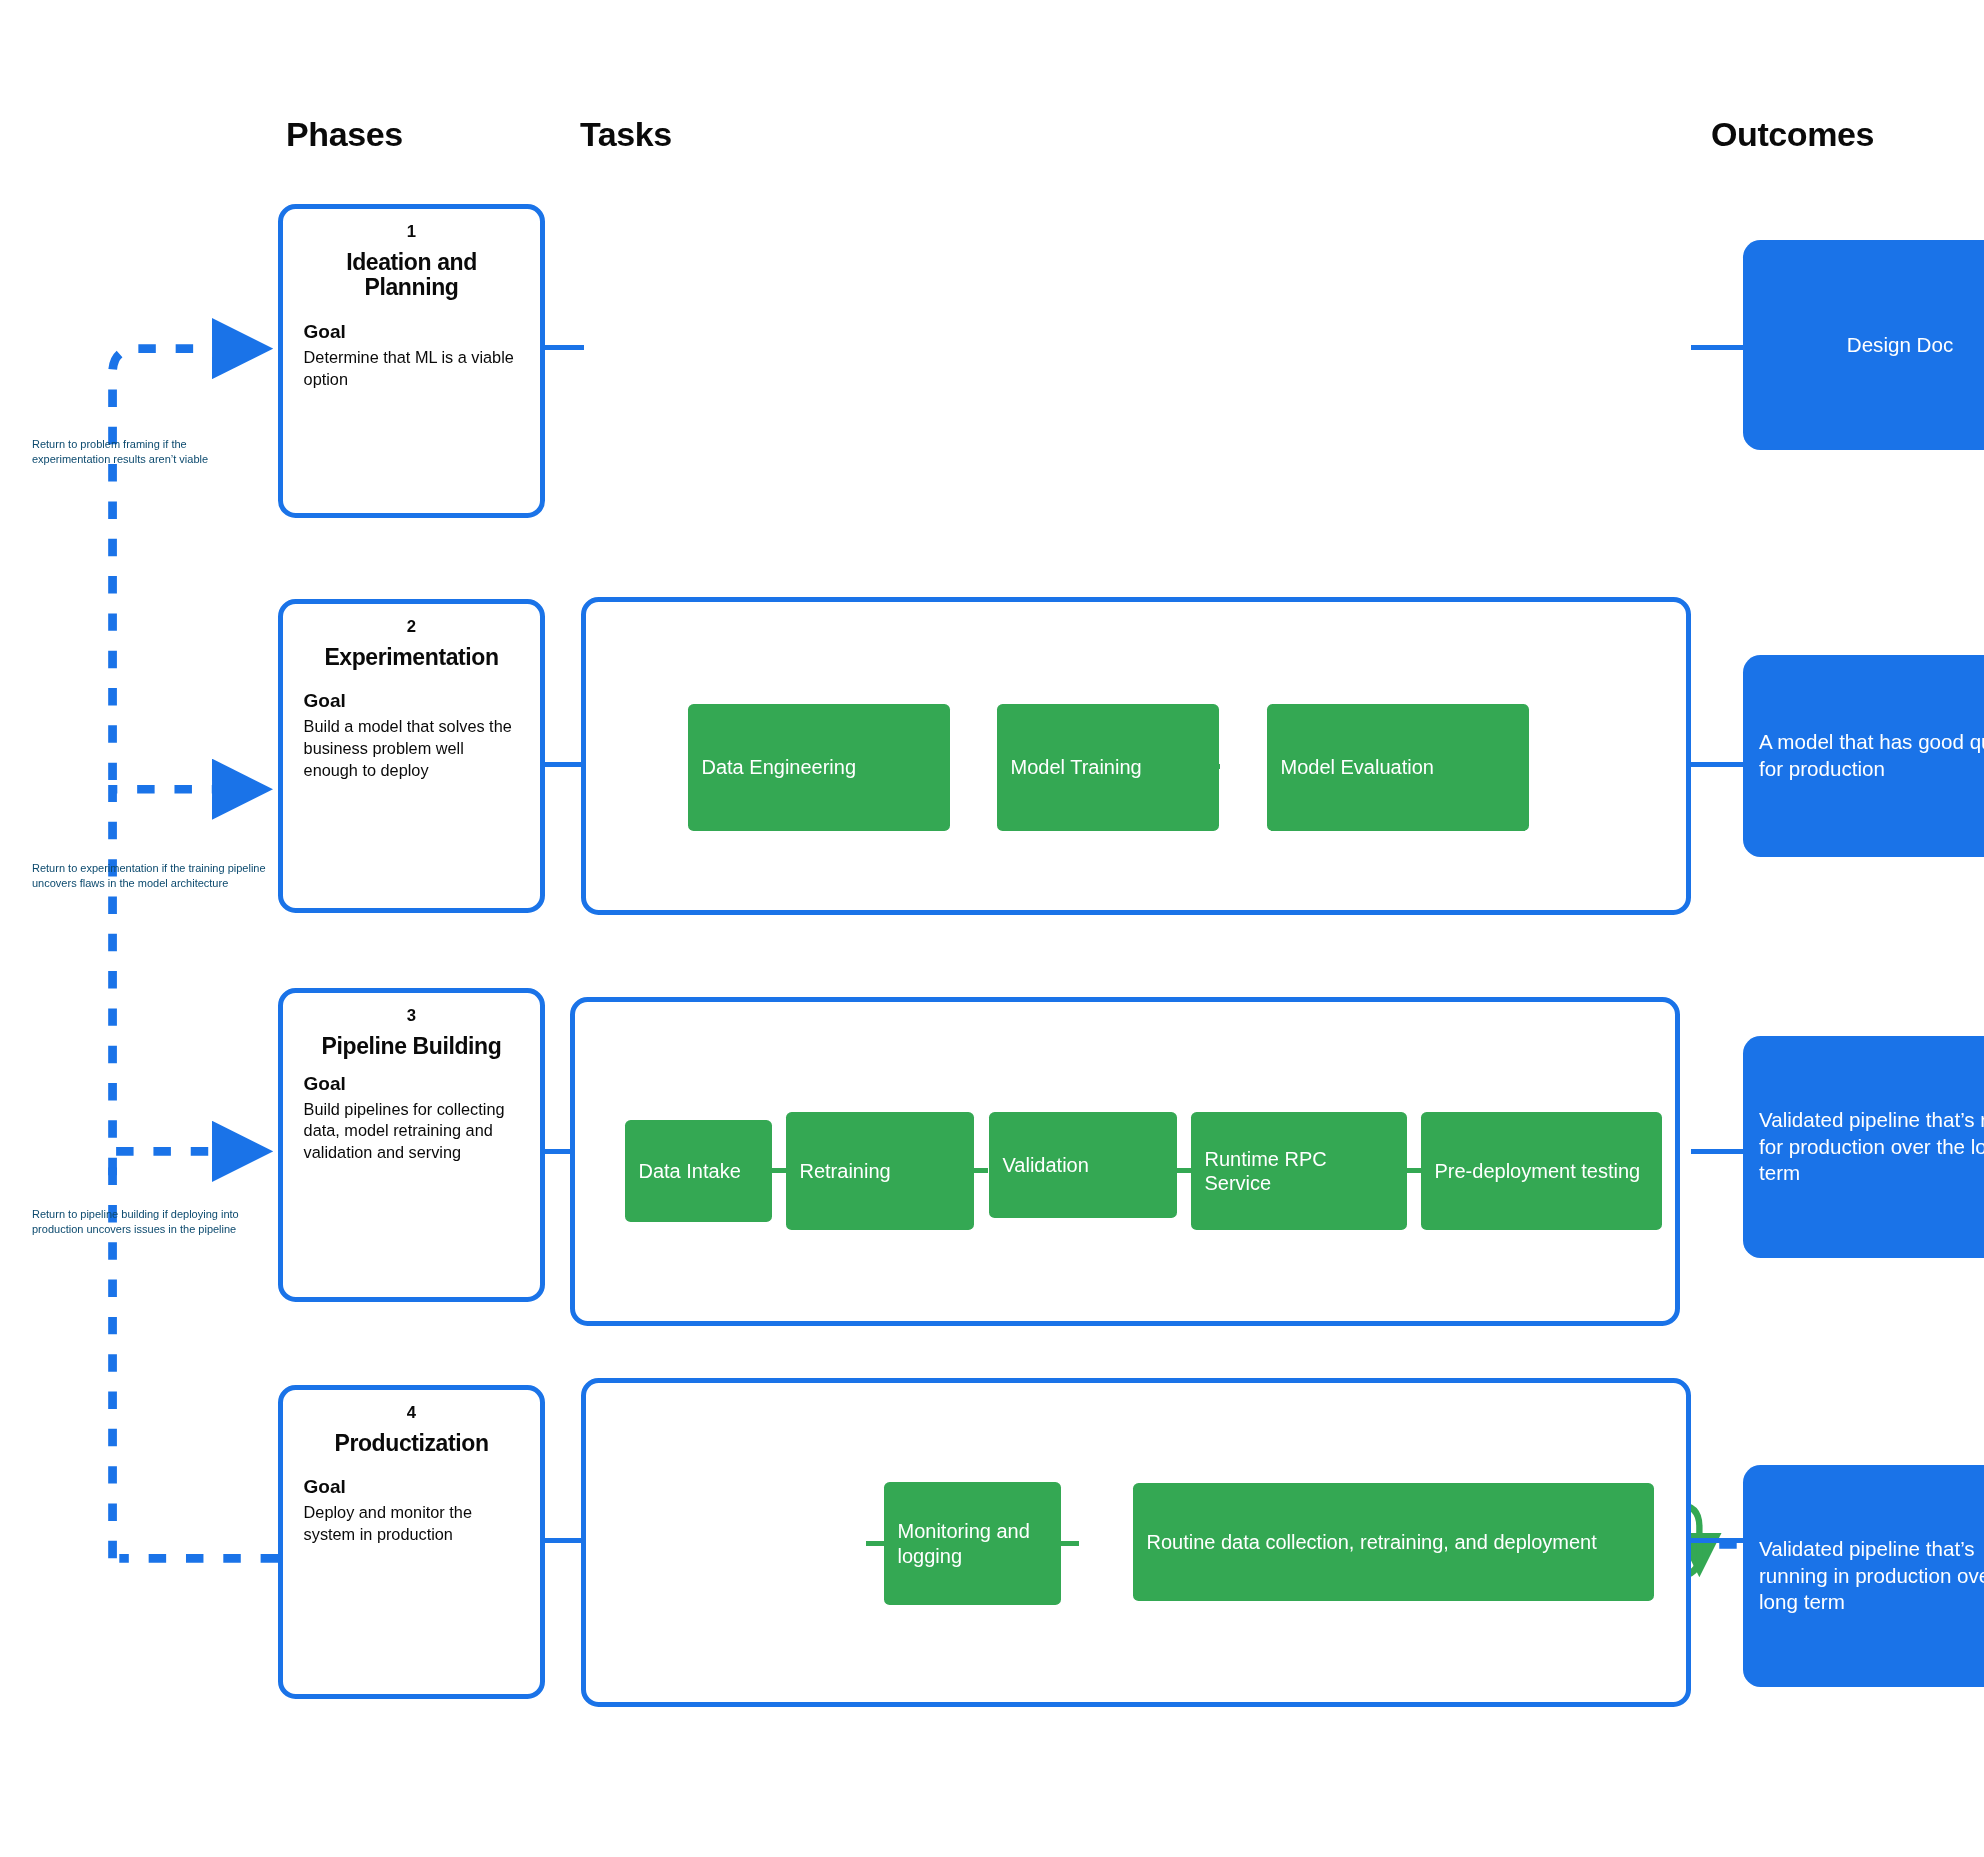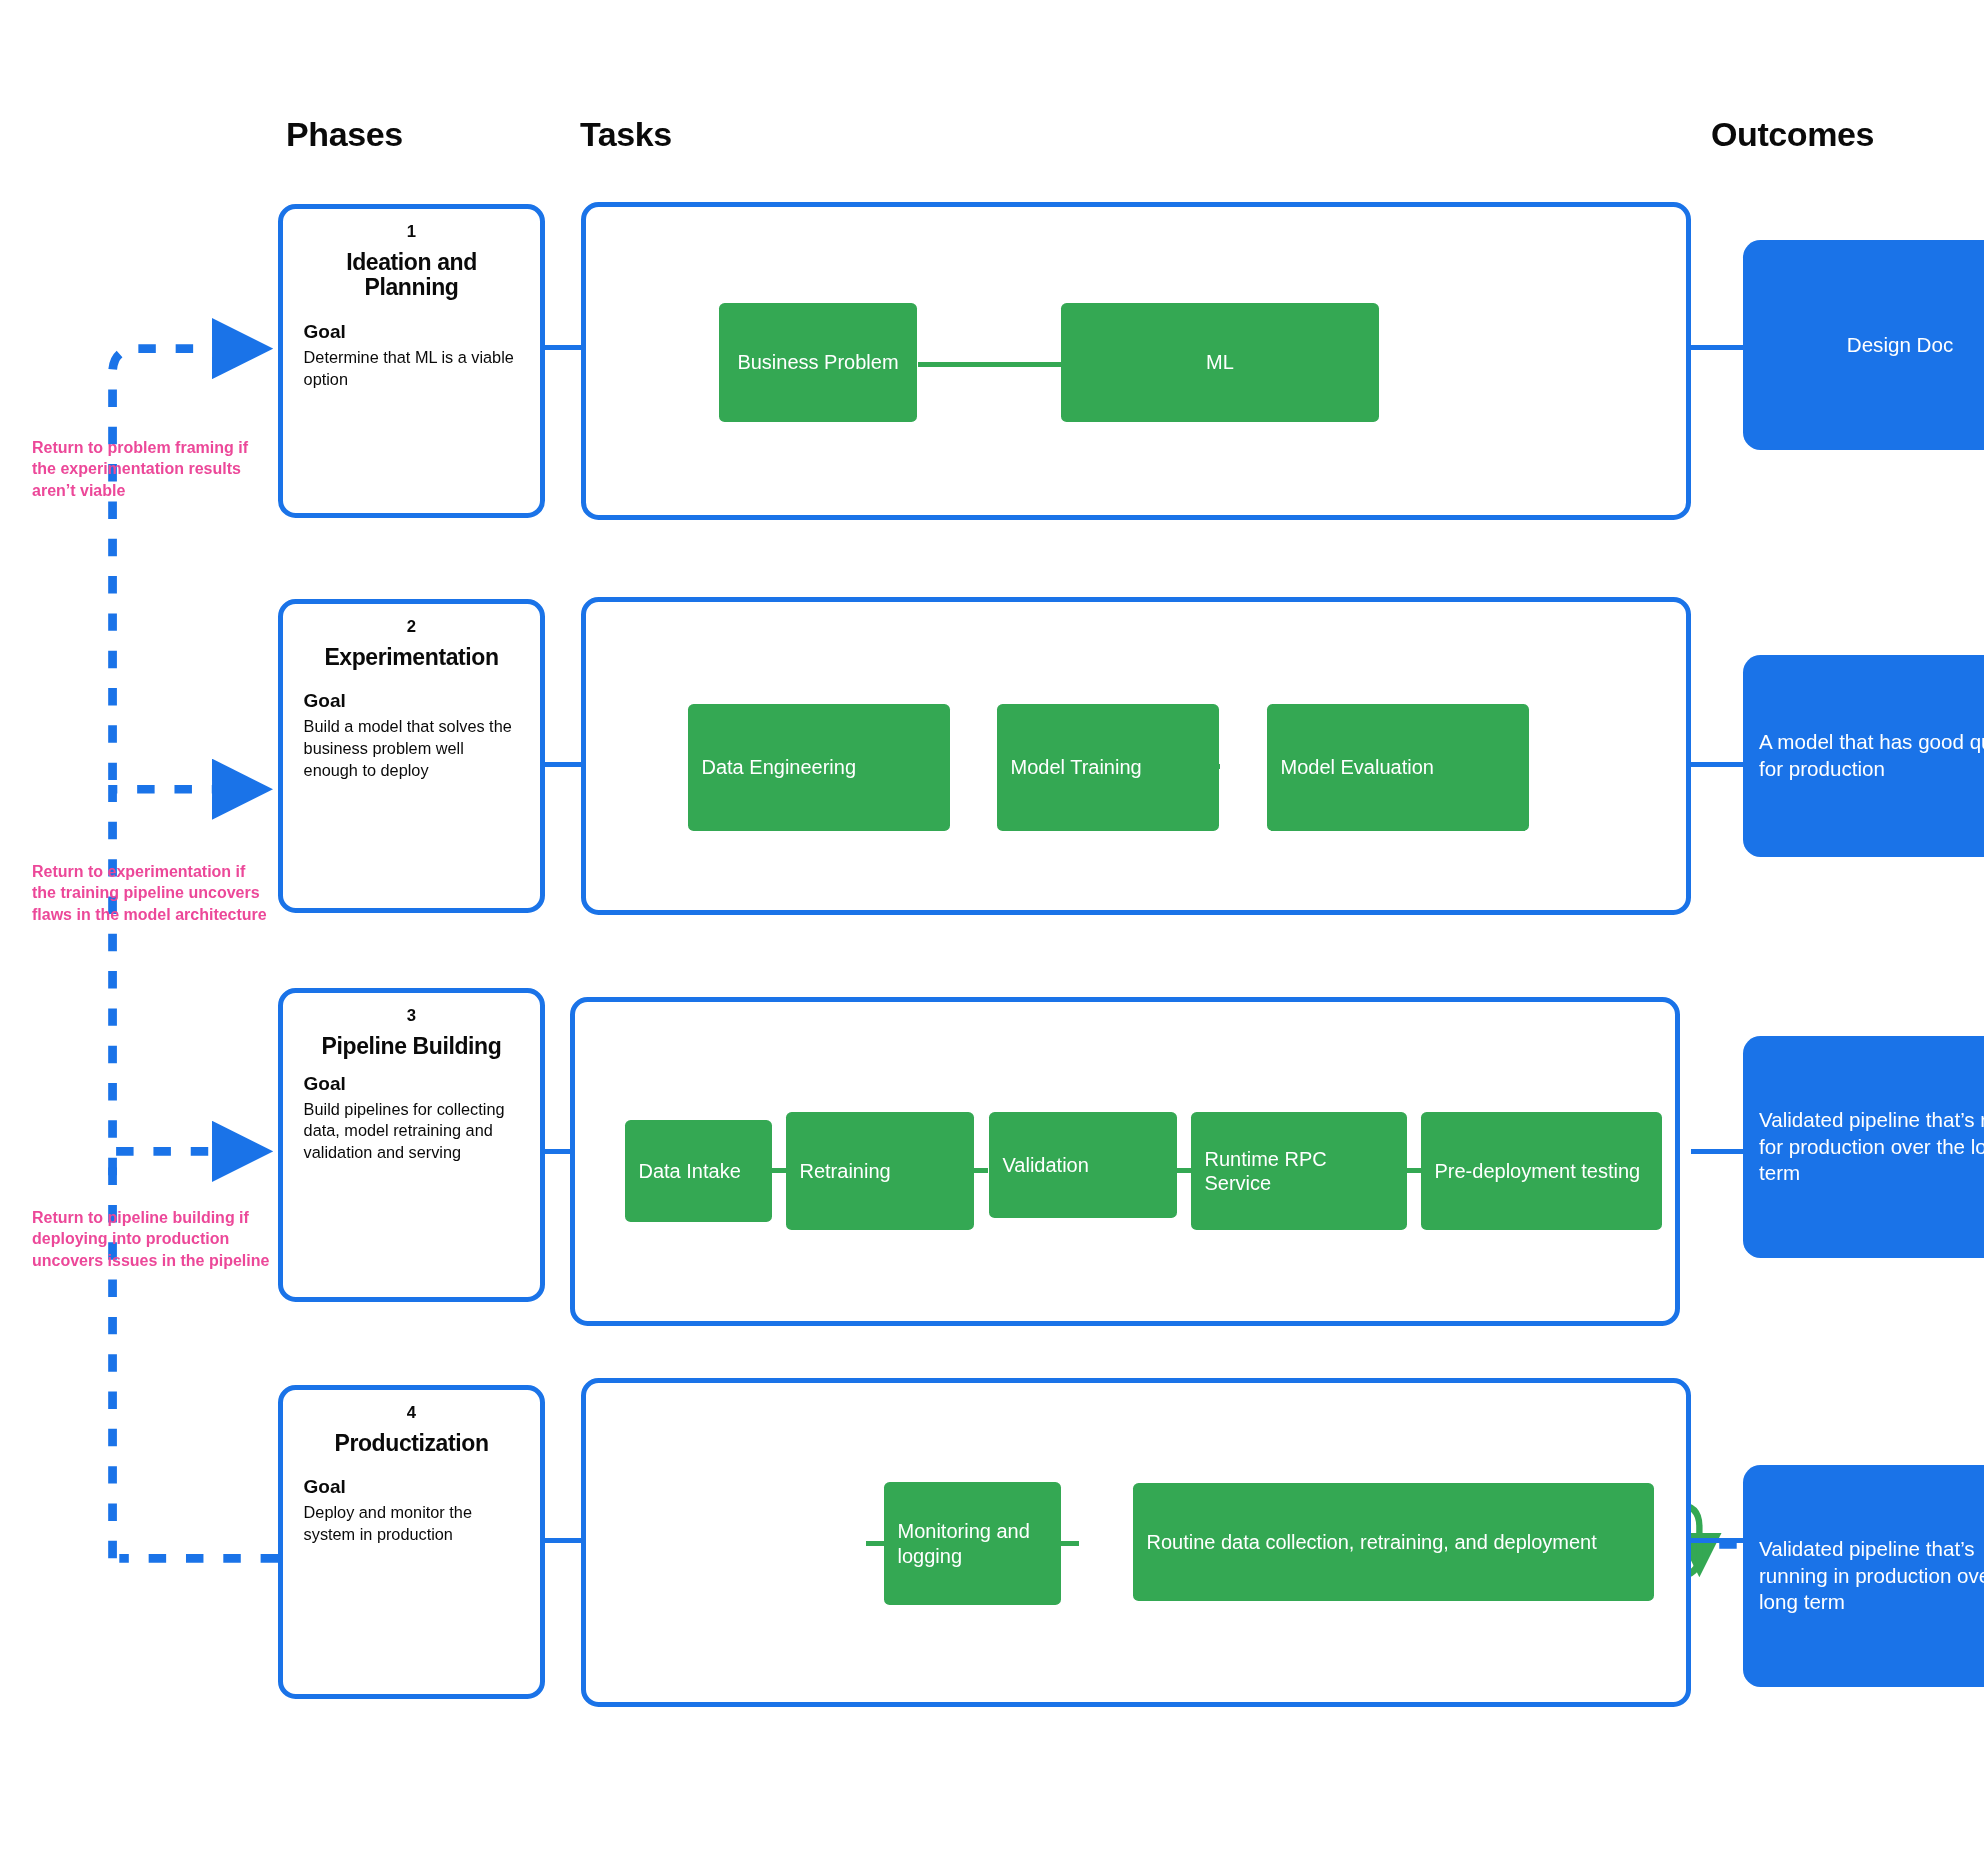--- a/index.html
+++ b/index.html
@@ -94,24 +94,24 @@
     padding: 0 16px;
     font-size: 20.6px;
     line-height: 1.30;
     font-weight: 400;
   }
   .outcome-box.center { justify-content: center; text-align: center; }
 
   
   .annotation {
     position: absolute;
-    font-size: 16px;
+    font-size: 11px;
     line-height: 1.33;
-    color: #ec4899;
-    font-weight: 700;
+    color: #0c4a6e;
+    font-weight: 400;
   }
 
   
   .conn {
     position: absolute;
     background: #1a73e8;
   }
   .conn-green { position: absolute; background: #34a853; }
 
   
@@ -184,25 +184,20 @@
 
   <div class="phase-card" style="left:278px; top:204px; width:267px; height:314px;">
     <div class="phase-num">1</div>
     <div class="phase-title">Ideation and Planning</div>
     <div class="goal-block">
       <div class="goal-label">Goal</div>
       <div class="goal-text">Determine that ML is a viable option</div>
     </div>
   </div>
 
-  <div class="tasks-panel" style="left:581px; top:202px; width:1110px; height:318px;">
-    <div class="conn-green" style="left:332px; top:155px; width:143px; height:4.8px;"></div>
-    <div class="task-box center" style="left:133px; top:96px; width:198px; height:119px;">Business Problem</div>
-    <div class="task-box center" style="left:475px; top:96px; width:318px; height:119px;">ML</div>
-  </div>
 
   <div class="outcome-box center" style="left:1743px; top:240px; width:314px; height:210px;">Design Doc</div>
 
   <div class="conn" style="left:540px; top:762px; width:44px; height:4.8px;"></div>
   <div class="conn" style="left:1691px; top:762px; width:52px; height:4.8px;"></div>
 
   <div class="phase-card" style="left:278px; top:599px; width:267px; height:314px;">
     <div class="phase-num">2</div>
     <div class="phase-title">Experimentation</div>
     <div class="goal-block">

